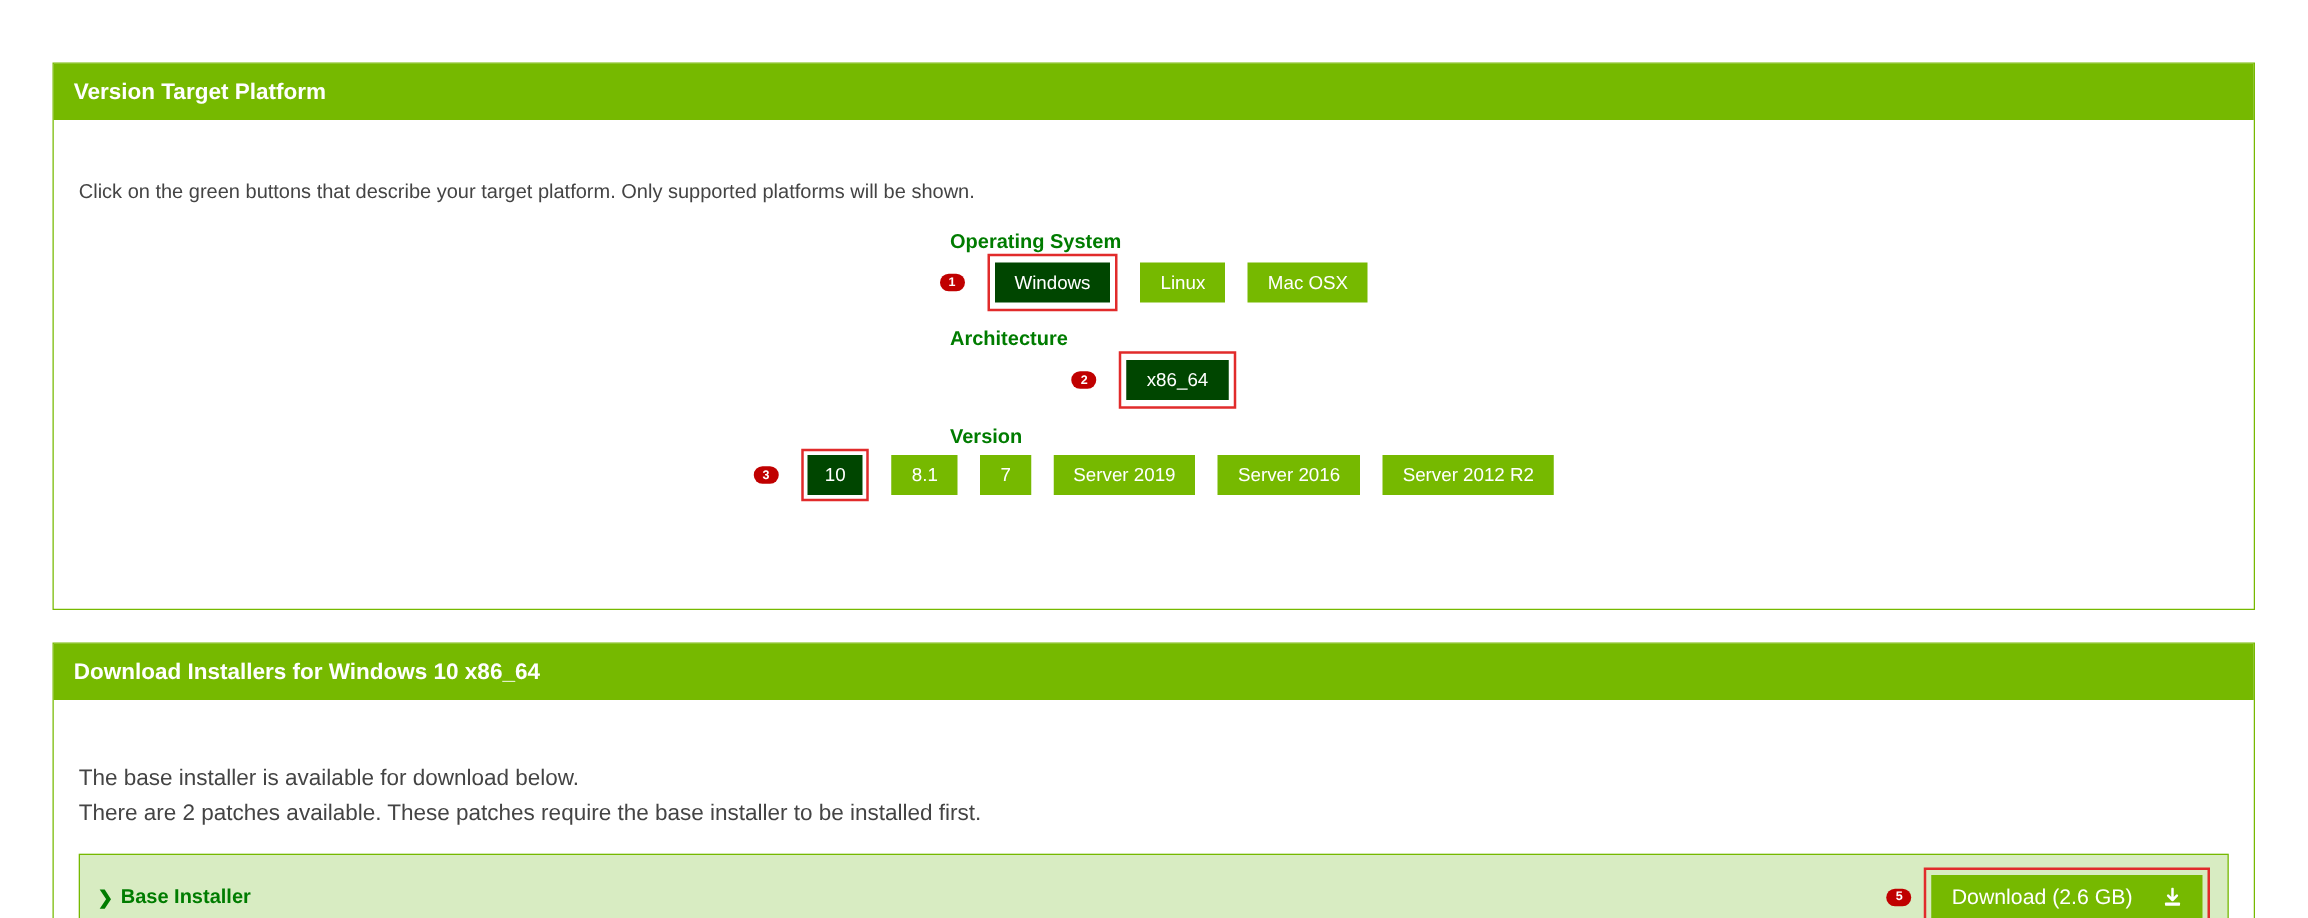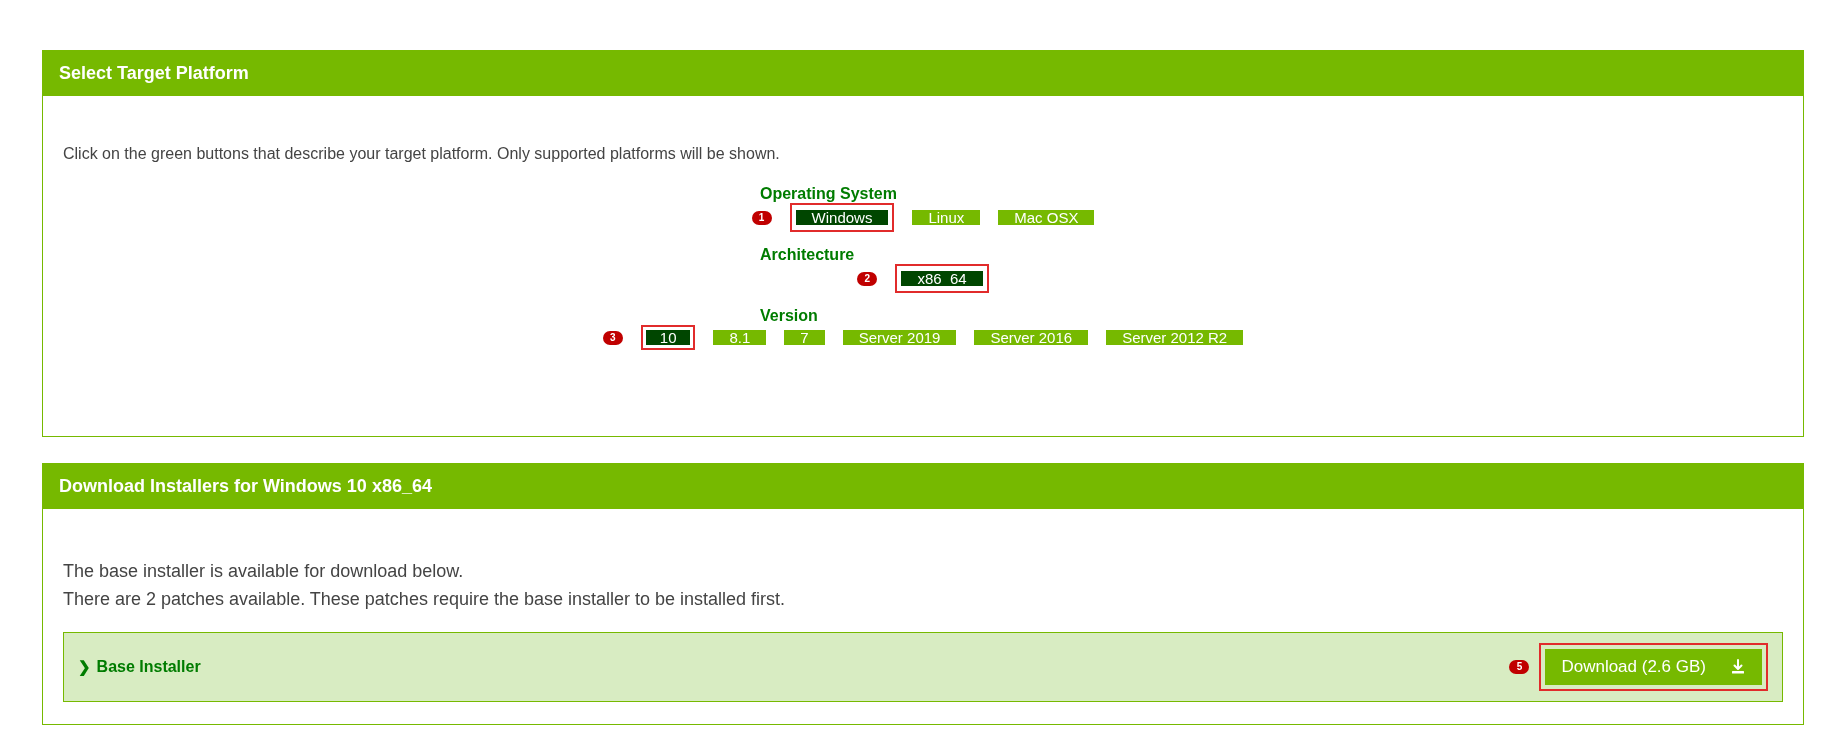--- a/index.html
+++ b/index.html
@@ -46,21 +46,21 @@
   .row-btns {
     display: flex;
     align-items: center;
     gap: 18px;
     position: relative;
   }
   .opt {
     display: inline-flex;
     align-items: center;
     justify-content: center;
-    height: 15px;
+    height: 32px;
     padding: 0 16px;
     background: #76b900;
     color: #ffffff;
     font-size: 15px;
     cursor: pointer;
     white-space: nowrap;
     border: none;
   }
   .opt.selected {
     background: #004600;
@@ -126,21 +126,21 @@
   }
   .dl-icon {
     display: inline-block;
   }
   .dl-icon svg { display:block; }
 </style>
 </head>
 <body>
 
 <div class="panel">
-  <div class="panel-header">Select Target Platform</div>
+  <div class="panel-header">Version Target Platform</div>
   <div class="panel-body">
     <div class="intro">Click on the green buttons that describe your target platform. Only supported platforms will be shown.</div>
 
     <div class="row">
       <div class="row-label">Operating System</div>
       <div class="row-btns">
         <span class="callout">1</span>
         <span class="outline-wrap">
           <button class="opt selected">Windows</button>
         </span>

